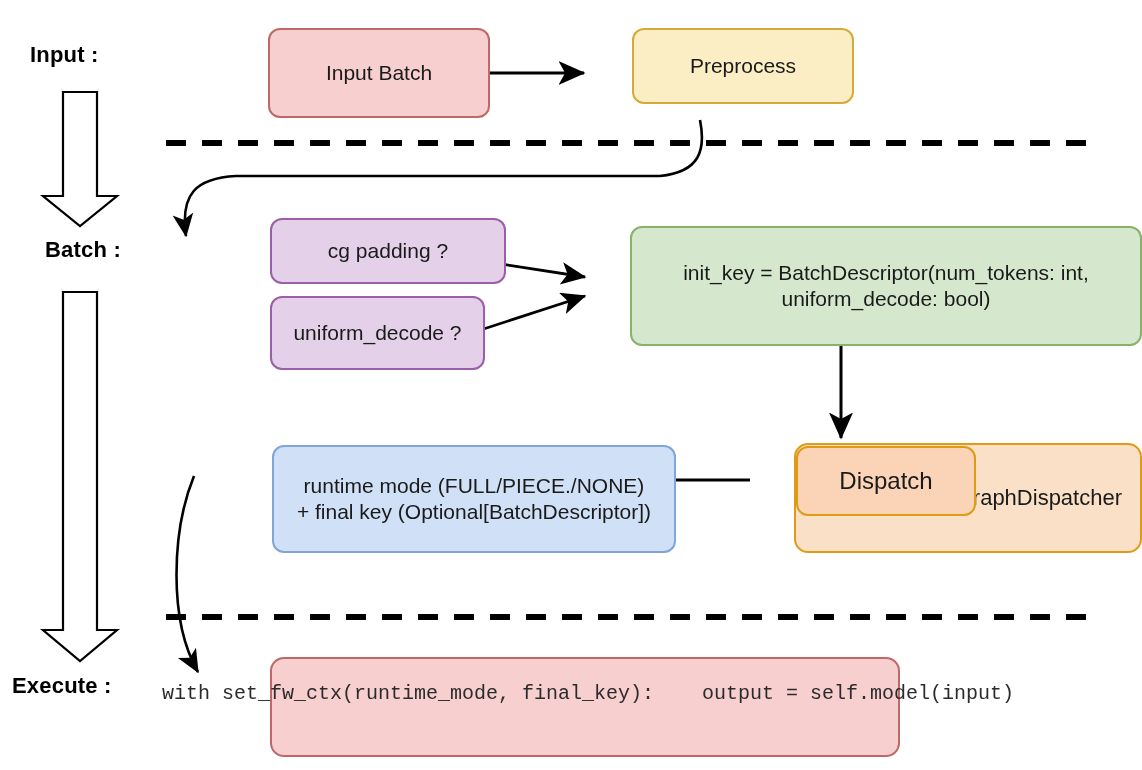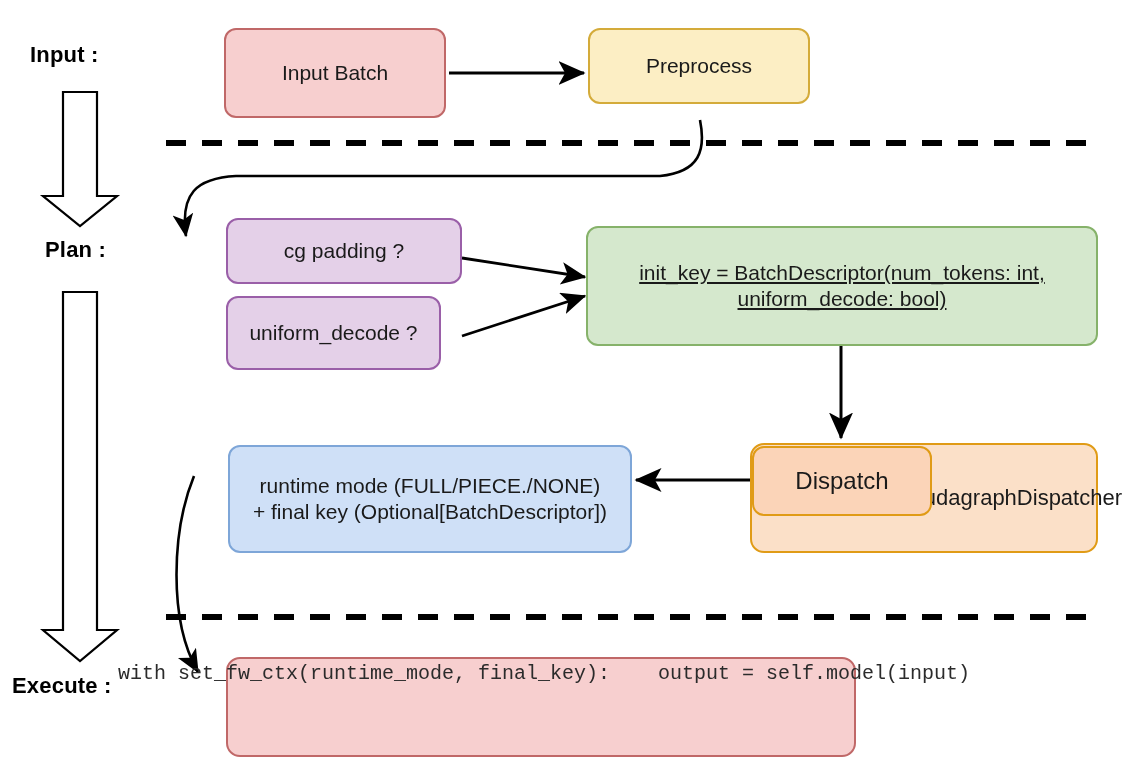--- a/index.html
+++ b/index.html
@@ -3,42 +3,42 @@
 <meta charset="utf-8">
 <style>
   html,body{margin:0;padding:0;background:#ffffff;}
   #stage{position:relative;width:1142px;height:770px;background:#ffffff;
          font-family:"Liberation Sans",sans-serif;overflow:hidden;}
   .svg-layer{position:absolute;left:0;top:0;width:1142px;height:770px;pointer-events:none;}
   .stage-label{position:absolute;font-weight:bold;font-size:22px;color:#000;
                white-space:nowrap;letter-spacing:.2px;}
   .node{position:absolute;box-sizing:border-box;display:flex;align-items:center;
         justify-content:center;text-align:center;border-radius:12px;
-        font-size:21px;color:#1a1a1a;line-height:1.25;padding:0 8px;}
+        font-size:21px;color:#1a1a1a;line-height:1.25;padding:20px 8px;margin-left:44px;}
   .node.code{font-family:"Liberation Mono",monospace;font-size:20px;
              justify-content:flex-start;text-align:left;white-space:pre;
              line-height:1.45;padding-left:14px;color:#2b2b2b;}
   .n-input   {background:#f7cfcf;border:2px solid #c06868;}
   .n-prep    {background:#fceec4;border:2px solid #d4ab3a;}
   .n-purple  {background:#e4d0e8;border:2px solid #9a5fa8;}
-  .n-green   {background:#d5e8cd;border:2px solid #86b26a;text-decoration:underline;}
+  .n-green   {background:#d5e8cd;border:2px solid #86b26a;}
   .n-blue    {background:#cfe0f7;border:2px solid #7ea6d8;}
   .n-orange-outer{background:#fbe0c8;border:2px solid #e09b16;border-radius:14px;}
   .n-orange-inner{background:#fbd4b8;border:2px solid #e09b16;}
   .n-code    {background:#f7cfcf;border:2px solid #c06868;border-radius:14px;}
   .orange-title{position:absolute;display:flex;align-items:center;justify-content:center;
                 text-align:center;font-size:22px;color:#1a1a1a;line-height:1.25;}
 </style>
 </head>
 <body>
 
 <div id="stage">
 
   <div class="stage-label" style="left:30px;top:42px;">Input :</div>
-  <div class="stage-label" style="left:45px;top:237px;">Plan :</div>
+  <div class="stage-label" style="left:45px;top:237px;">Batch :</div>
   <div class="stage-label" style="left:12px;top:673px;">Execute :</div>
 
   <svg class="svg-layer" viewBox="0 0 1142 770">
     <defs>
       <marker id="ah" markerWidth="11" markerHeight="11" refX="8.5" refY="4" orient="auto" markerUnits="strokeWidth">
         <path d="M0,0 L9,4 L0,8 L2.2,4 Z" fill="#000"></path>
       </marker>
     </defs>
 
     <g>

